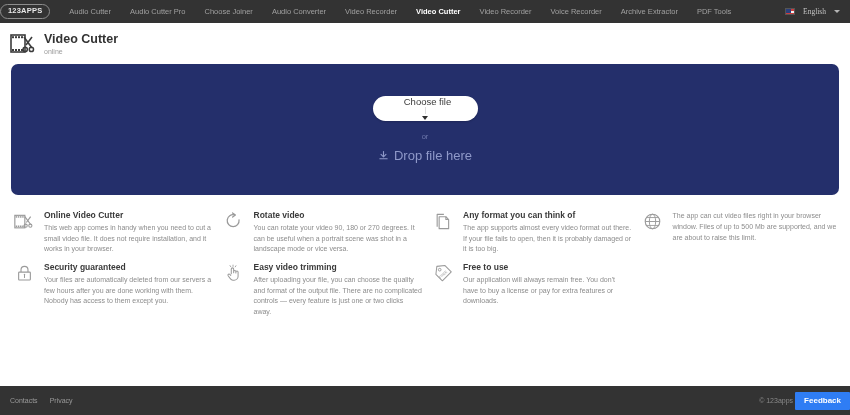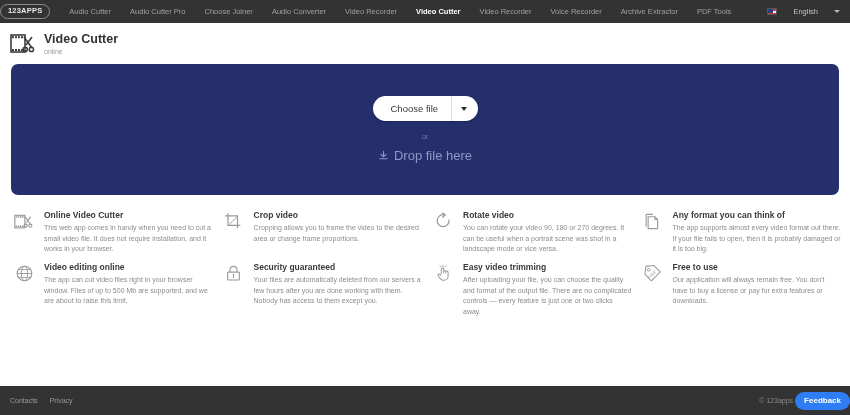--- a/index.html
+++ b/index.html
@@ -37,21 +37,21 @@
     color: #a0a0a0;
     font-size: 7.5px;
     padding: 3px 8px;
     white-space: nowrap;
     text-decoration: none;
     line-height: 1;
   }
   .nav-link.active { color: #ffffff; font-weight: bold; }
   .lang-wrap {
     position: absolute; right: 10px; top: 0; height: 23px;
-    display: flex; align-items: center; gap: 16px;
+    display: flex; align-items: center; gap: 8px; font-family: Liberation Serif, serif;
   }
   .flag {
     width: 10px; height: 7px;
     background:
       linear-gradient(#cf3b3b 0 14%, #f2f2f2 14% 28%, #cf3b3b 28% 42%, #f2f2f2 42% 56%, #cf3b3b 56% 70%, #f2f2f2 70% 85%, #cf3b3b 85% 100%);
     position: relative;
     border: .5px solid #555;
   }
   .flag::before {
     content: ""; position: absolute; left:0; top:0;
@@ -88,20 +88,21 @@
     position: relative;
   }
   .choose-btn {
     background: #ffffff;
     border-radius: 16px;
     height: 25px;
     display: flex; align-items: center;
     box-shadow: 0 1px 2px rgba(0,0,0,.18);
     cursor: pointer;
     min-width: 105px;
+    flex-direction: column;
   }
   .choose-btn-label {
     color: #3a3a3a; font-size: 9.5px;
     padding: 0 13px 0 18px; white-space: nowrap;
   }
   .choose-btn-sep { width: 1px; height: 25px; background: #dcdcdc; }
   .choose-btn-arrow {
     width: 24px; height: 25px;
     display: flex; align-items: center; justify-content: center;
   }
@@ -155,21 +156,21 @@
     color: #9a9a9a; font-size: 7px; text-decoration: none;
   }
   .footer-right {
     margin-left: auto; display: flex; align-items: center; gap: 0;
     position: relative;
   }
   .copyright { color: #8a8a8a; font-size: 7px; margin-right: 2px; }
   .feedback-btn {
     background: #2f7df4; color: #ffffff;
     font-size: 8px; font-weight: bold;
-    padding: 5px 9px; border-radius: 9px;
+    padding: 5px 9px; border-radius: 1px;
     cursor: pointer; line-height: 1;
     position: relative; z-index: 2;
     margin-right: -10px;
   }
   svg { display: block; }
 </style>
 </head>
 <body>
 
 <div class="topnav">
@@ -262,33 +263,20 @@
         </svg>
       </div>
       <div class="feat-body">
         <div class="feat-title">Online Video Cutter</div>
         <div class="feat-desc">This web app comes in handy when you need to cut a small video file. It does not require installation, and it works in your browser.</div>
       </div>
     </div>
     <div class="feature">
       <div class="feat-icon">
         <svg viewBox="0 0 24 24" width="19" height="19">
-          <path d="M5 2 V17 H20" fill="none" stroke="#9a9a9a" stroke-width="1.5" stroke-linecap="round"></path>
-          <path d="M2 5 H17 V20" fill="none" stroke="#9a9a9a" stroke-width="1.5" stroke-linecap="round"></path>
-          <path d="M6.3 16 L16.2 6.2" fill="none" stroke="#9a9a9a" stroke-width="1.2"></path>
-        </svg>
-      </div>
-      <div class="feat-body">
-        <div class="feat-title">Crop video</div>
-        <div class="feat-desc">Cropping allows you to frame the video to the desired area or change frame proportions.</div>
-      </div>
-    </div>
-    <div class="feature">
-      <div class="feat-icon">
-        <svg viewBox="0 0 24 24" width="19" height="19">
           <path d="M19 10 A7.5 7.5 0 1 1 13.3 3.6" fill="none" stroke="#9a9a9a" stroke-width="1.6" stroke-linecap="round"></path>
           <path d="M10.8 1.2 L14.4 3.7 L10.9 6.4" fill="none" stroke="#9a9a9a" stroke-width="1.6" stroke-linecap="round" stroke-linejoin="round"></path>
         </svg>
       </div>
       <div class="feat-body">
         <div class="feat-title">Rotate video</div>
         <div class="feat-desc">You can rotate your video 90, 180 or 270 degrees. It can be useful when a portrait scene was shot in a landscape mode or vice versa.</div>
       </div>
     </div>
     <div class="feature">
@@ -308,21 +296,20 @@
       <div class="feat-icon">
         <svg viewBox="0 0 24 24" width="19" height="19">
           <circle cx="12" cy="12" r="9.2" fill="none" stroke="#9a9a9a" stroke-width="1.4"></circle>
           <ellipse cx="12" cy="12" rx="4" ry="9.2" fill="none" stroke="#9a9a9a" stroke-width="1.2"></ellipse>
           <path d="M2.8 12 H21.2" stroke="#9a9a9a" stroke-width="1.2"></path>
           <path d="M4.3 7 H19.7" stroke="#9a9a9a" stroke-width="1.1"></path>
           <path d="M4.3 17 H19.7" stroke="#9a9a9a" stroke-width="1.1"></path>
         </svg>
       </div>
       <div class="feat-body">
-        <div class="feat-title">Video editing online</div>
         <div class="feat-desc">The app can cut video files right in your browser window. Files of up to 500 Mb are supported, and we are about to raise this limit.</div>
       </div>
     </div>
     <div class="feature">
       <div class="feat-icon">
         <svg viewBox="0 0 24 24" width="19" height="19">
           <rect x="4.6" y="10.2" width="14.8" height="10" rx="1" fill="none" stroke="#9a9a9a" stroke-width="1.4"></rect>
           <path d="M7.6 10.2 V7.4 a4.4 4.4 0 0 1 8.8 0 V10.2" fill="none" stroke="#9a9a9a" stroke-width="1.4"></path>
           <path d="M12 13 V17" stroke="#9a9a9a" stroke-width="1.3" stroke-linecap="round"></path>
         </svg>

